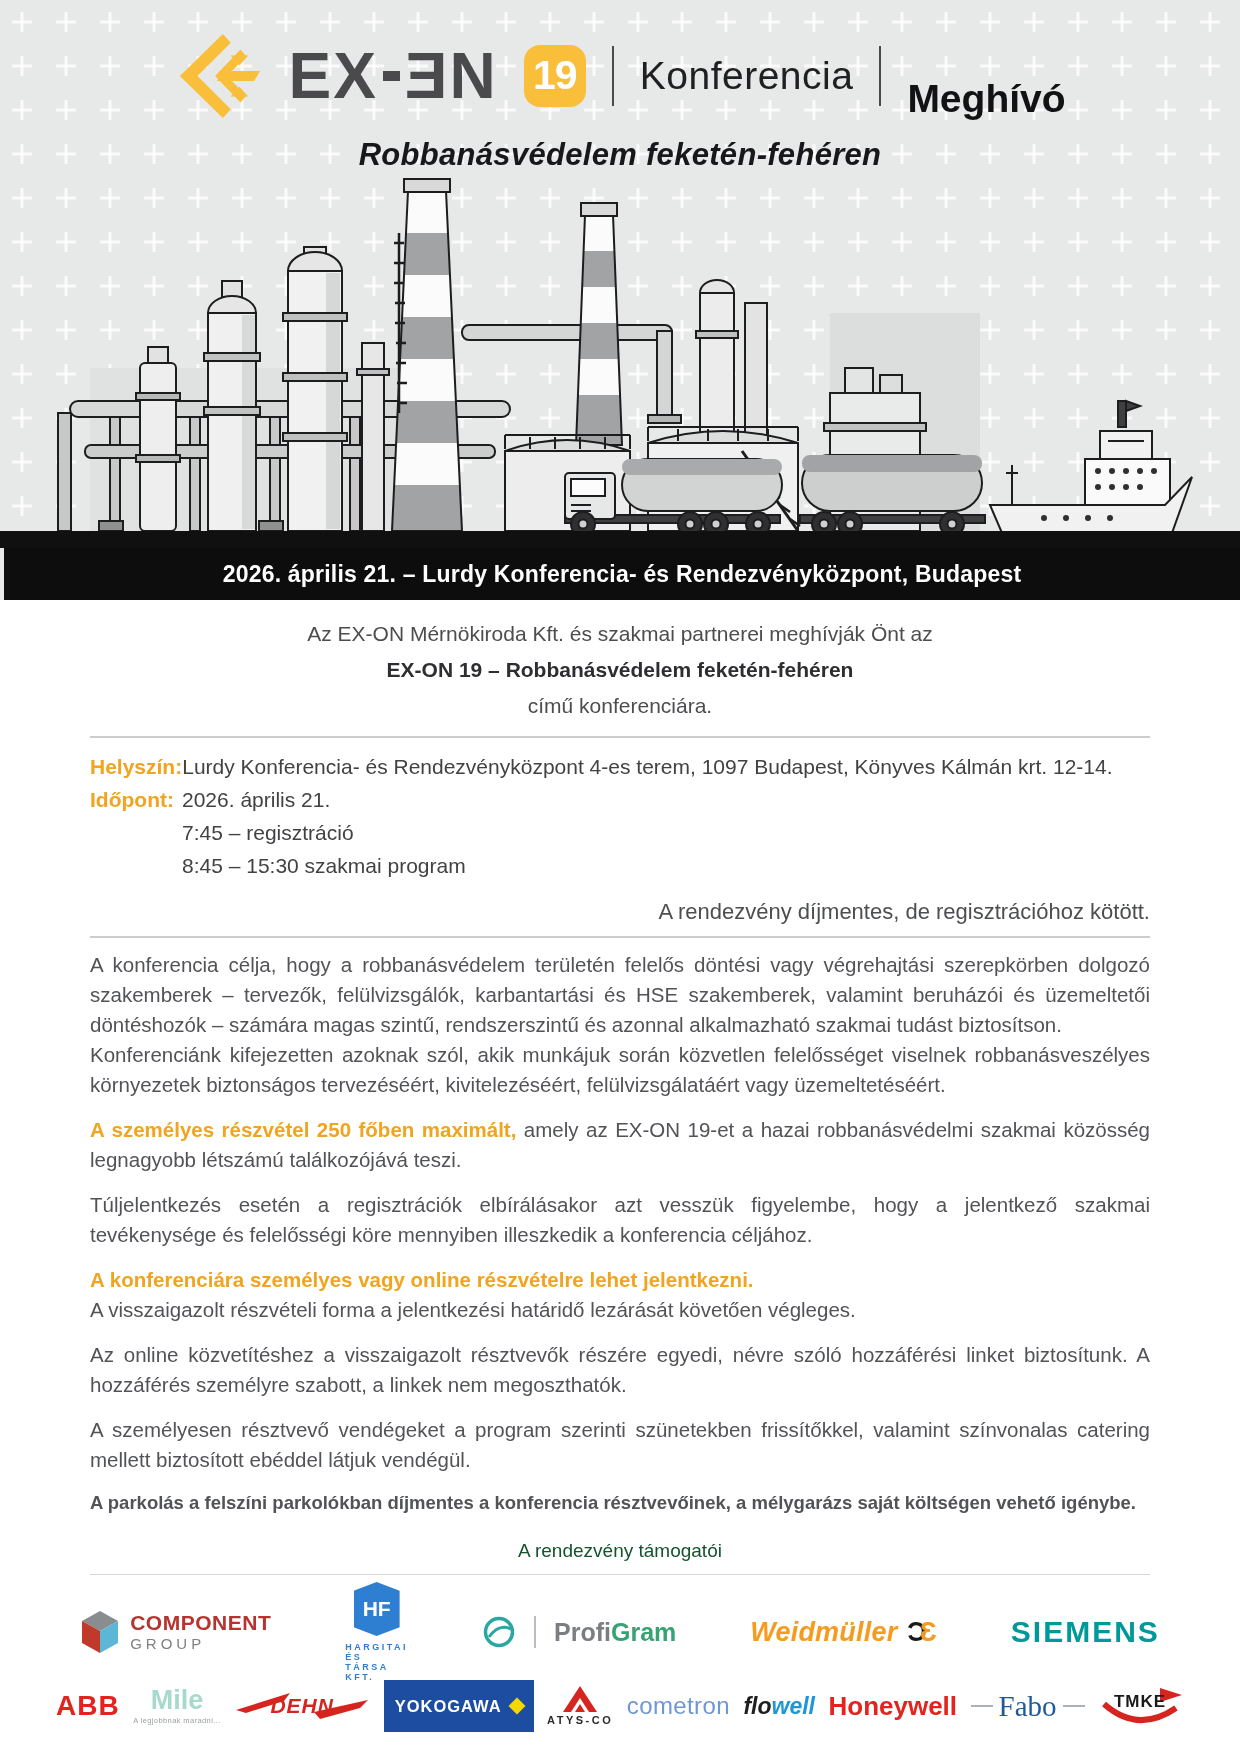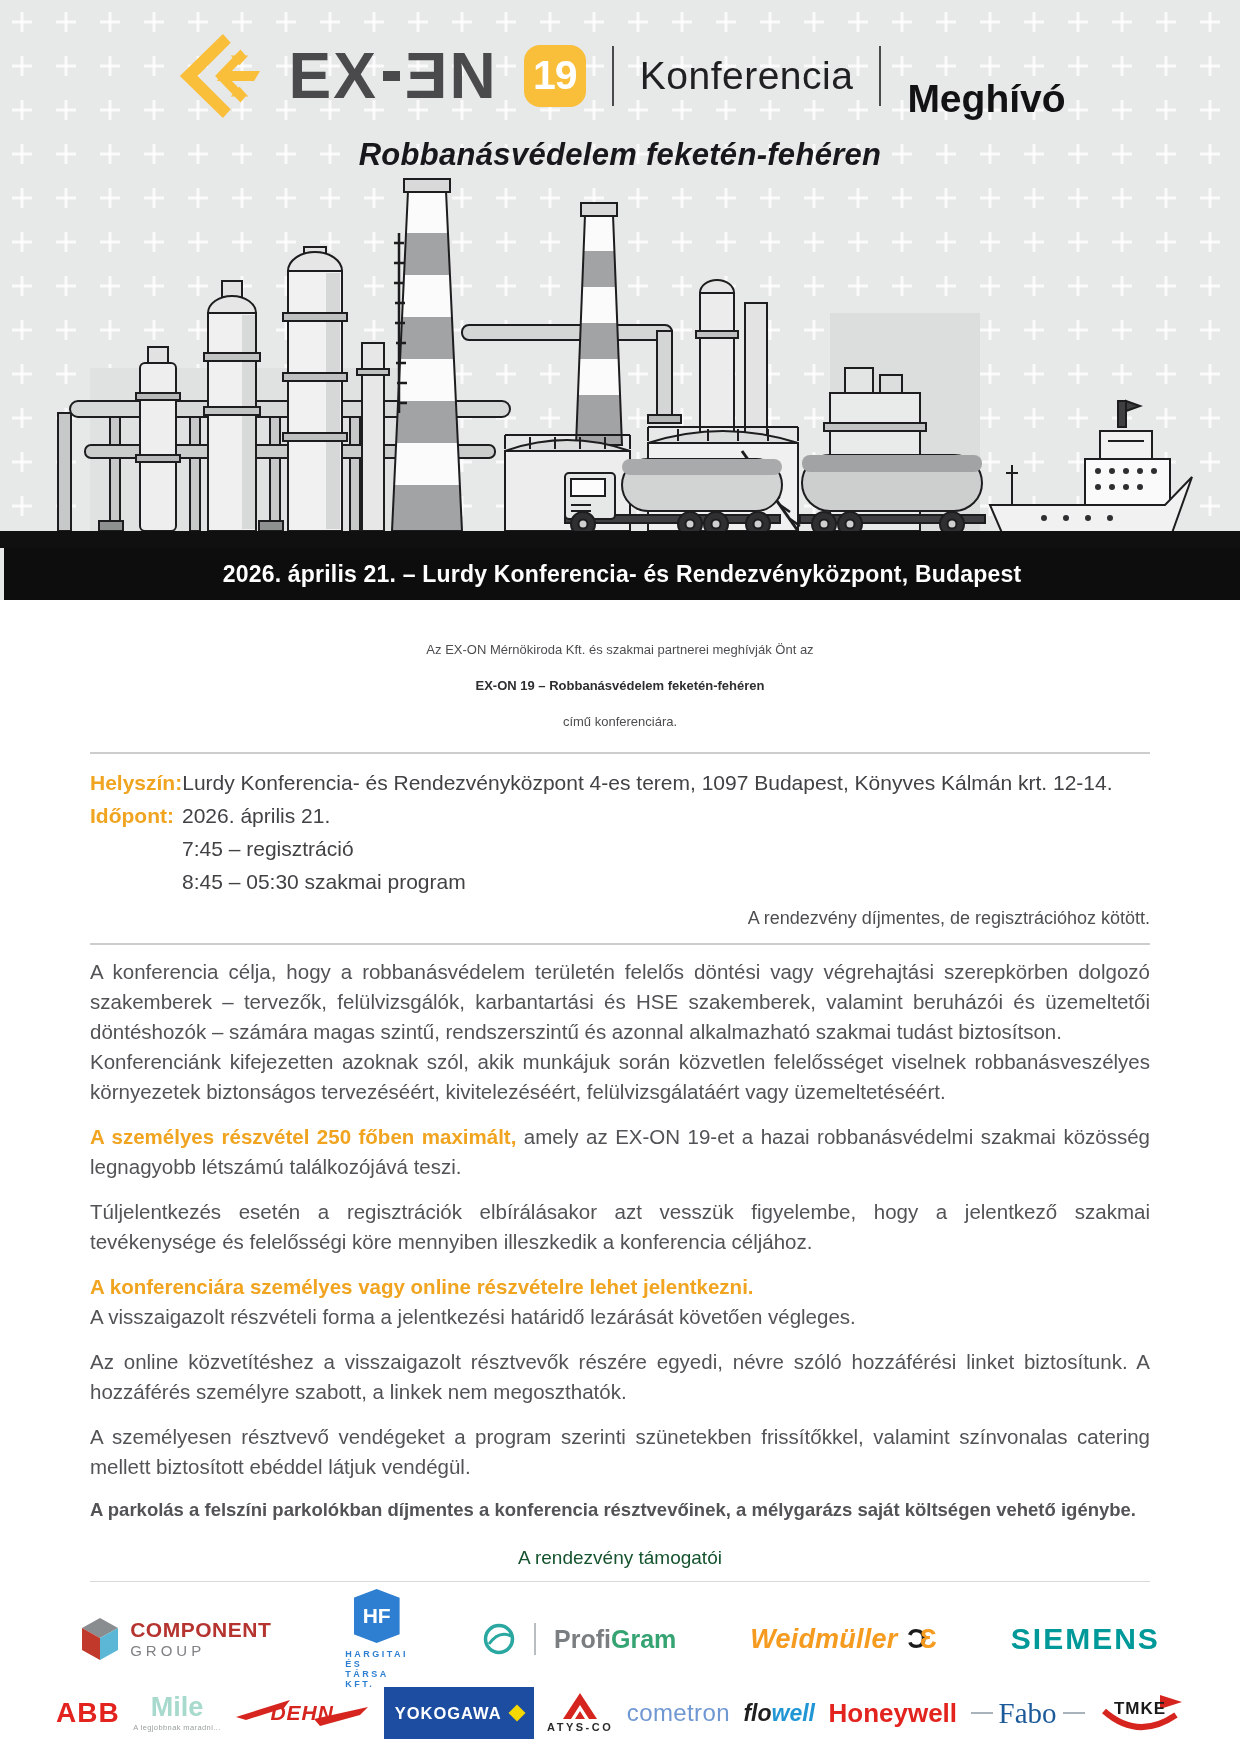--- a/index.html
+++ b/index.html
@@ -21,30 +21,30 @@
   .vdiv{width:2px;height:60px;background:#4a4a4d;}
   .konferencia{font-size:39px;font-weight:400;color:#202023;letter-spacing:.5px;}
   .meghivo{font-size:39px;font-weight:700;color:#121215;margin-top:47px;}
   .tagline{position:relative;z-index:2;text-align:center;font-size:31px;font-weight:700;font-style:italic;
     color:#17171c;margin-top:16px;letter-spacing:.3px;}
   .illustration{position:absolute;left:0;bottom:52px;width:1240px;height:385px;z-index:1;display:block;}
   .banner{position:absolute;left:4px;right:0;bottom:0;height:52px;background:#0d0d0d;z-index:3;
     display:flex;align-items:center;justify-content:center;color:#ffffff;font-size:23px;font-weight:700;letter-spacing:.2px;}
   
   main{padding:0 90px;}
-  .intro{text-align:center;font-size:13px;line-height:36px;color:#4d4d50;margin-top:32px;}
+  .intro{text-align:center;font-size:21px;line-height:36px;color:#4d4d50;margin-top:16px;}
   .intro .strong{font-weight:700;color:#2e2e31;}
   .rule{border:none;border-top:2px solid #cdcdcd;margin:12px 0;}
   .rule.thin{border-top:1px solid #d9d9d9;}
   .details{font-size:21px;line-height:33px;color:#424245;}
   .details .row{display:flex;}
   .details .lbl{flex:0 0 92px;font-weight:700;}
   .details .val{flex:1;}
   .accent{color:#f0a41f;}
-  .note{text-align:right;font-size:18px;color:#4d4e50;margin-top:8px;line-height:25px;}
+  .note{text-align:right;font-size:22px;color:#4d4e50;margin-top:17px;line-height:25px;}
   .bodytext{font-size:20.5px;line-height:30px;color:#525356;}
   .bodytext .block{margin:0 0 15px 0;}
   .bodytext p{margin:0;text-align:justify;}
   .lead{color:#f0a41f;font-weight:700;}
   .small-par{font-size:18.5px;line-height:26px;font-weight:bold;}
   
   .sponsors-title{text-align:center;font-size:19px;color:#14532d;margin:24px 0 12px;}
   .sp-row1{display:flex;align-items:center;justify-content:center;gap:74px;margin-top:16px;height:82px;}
   .sp-row2{display:flex;align-items:center;justify-content:space-between;margin:8px -34px 0;height:50px;}
   .sp{display:flex;align-items:center;gap:10px;}
@@ -306,21 +306,21 @@
     <div class="row">
       <span class="lbl accent">Időpont:</span>
       <span class="val">2026. április 21.</span>
     </div>
     <div class="row">
       <span class="lbl"></span>
       <span class="val">7:45 – regisztráció</span>
     </div>
     <div class="row">
       <span class="lbl"></span>
-      <span class="val">8:45 – 05:30 szakmai program</span>
+      <span class="val">8:45 – 15:30 szakmai program</span>
     </div>
     <div class="note">A rendezvény díjmentes, de regisztrációhoz kötött.</div>
   </section>
 
   <hr class="rule">
 
   <section class="bodytext">
     <div class="block">
       <p>A konferencia célja, hogy a robbanásvédelem területén felelős döntési vagy végrehajtási szerepkörben dolgozó szakemberek – tervezők, felülvizsgálók, karbantartási és HSE szakemberek, valamint beruházói és üzemeltetői döntéshozók – számára magas szintű, rendszerszintű és azonnal alkalmazható szakmai tudást biztosítson.</p>
       <p>Konferenciánk kifejezetten azoknak szól, akik munkájuk során közvetlen felelősséget viselnek robbanásveszélyes környezetek biztonságos tervezéséért, kivitelezéséért, felülvizsgálatáért vagy üzemeltetéséért.</p>

